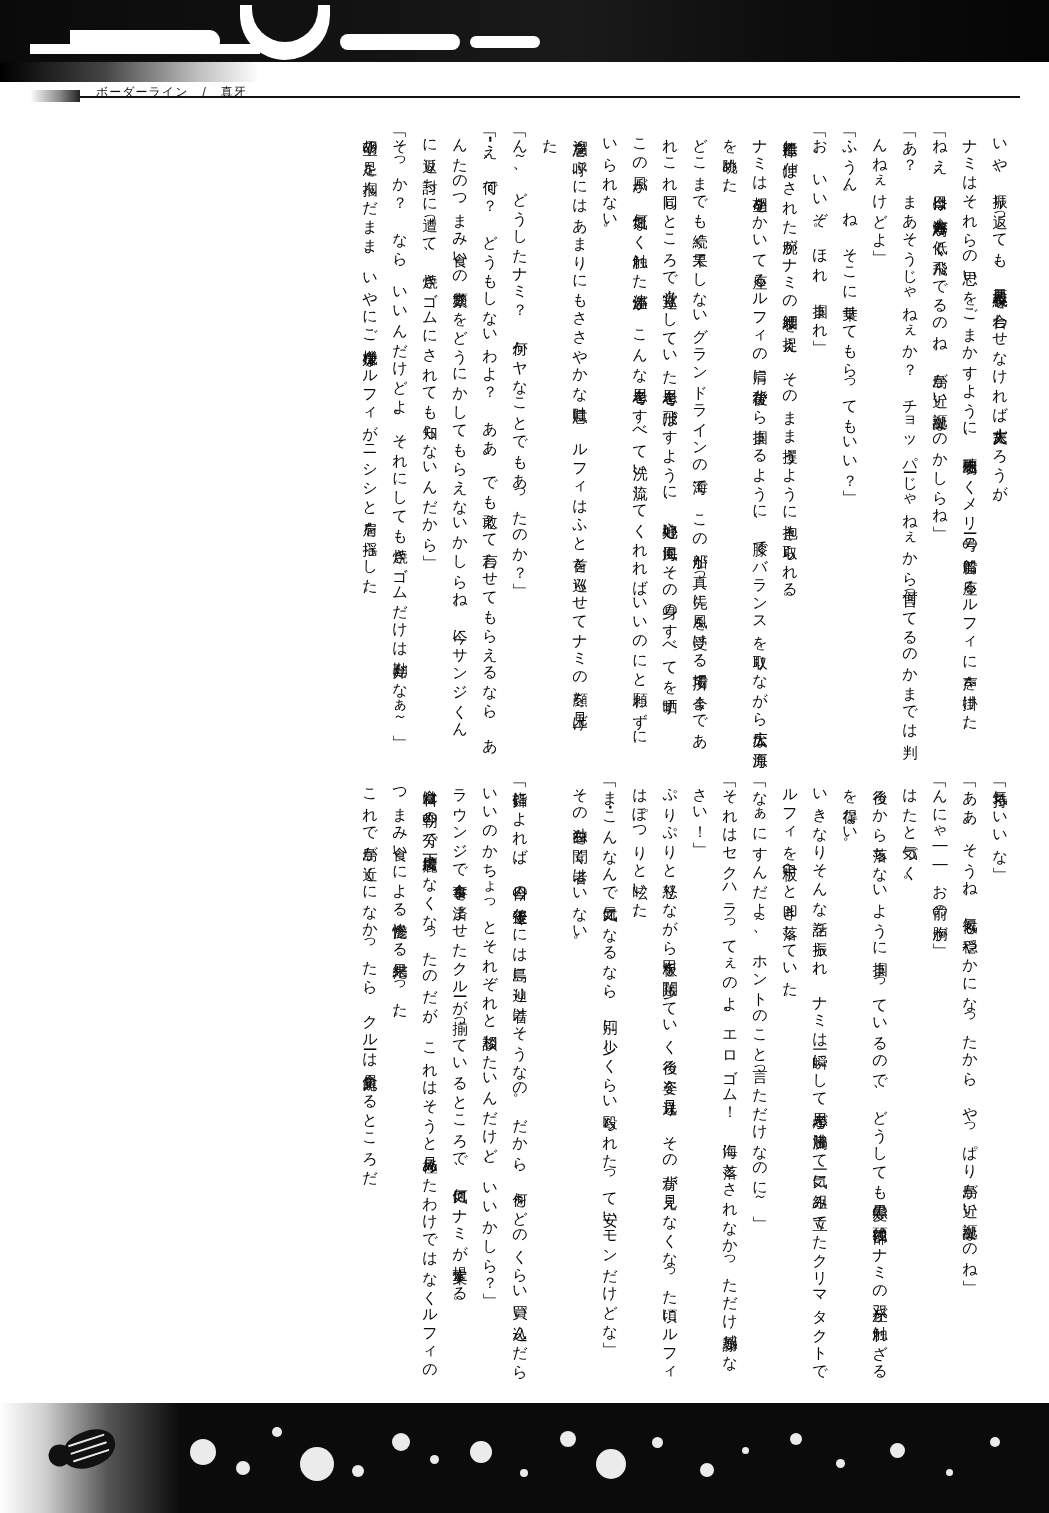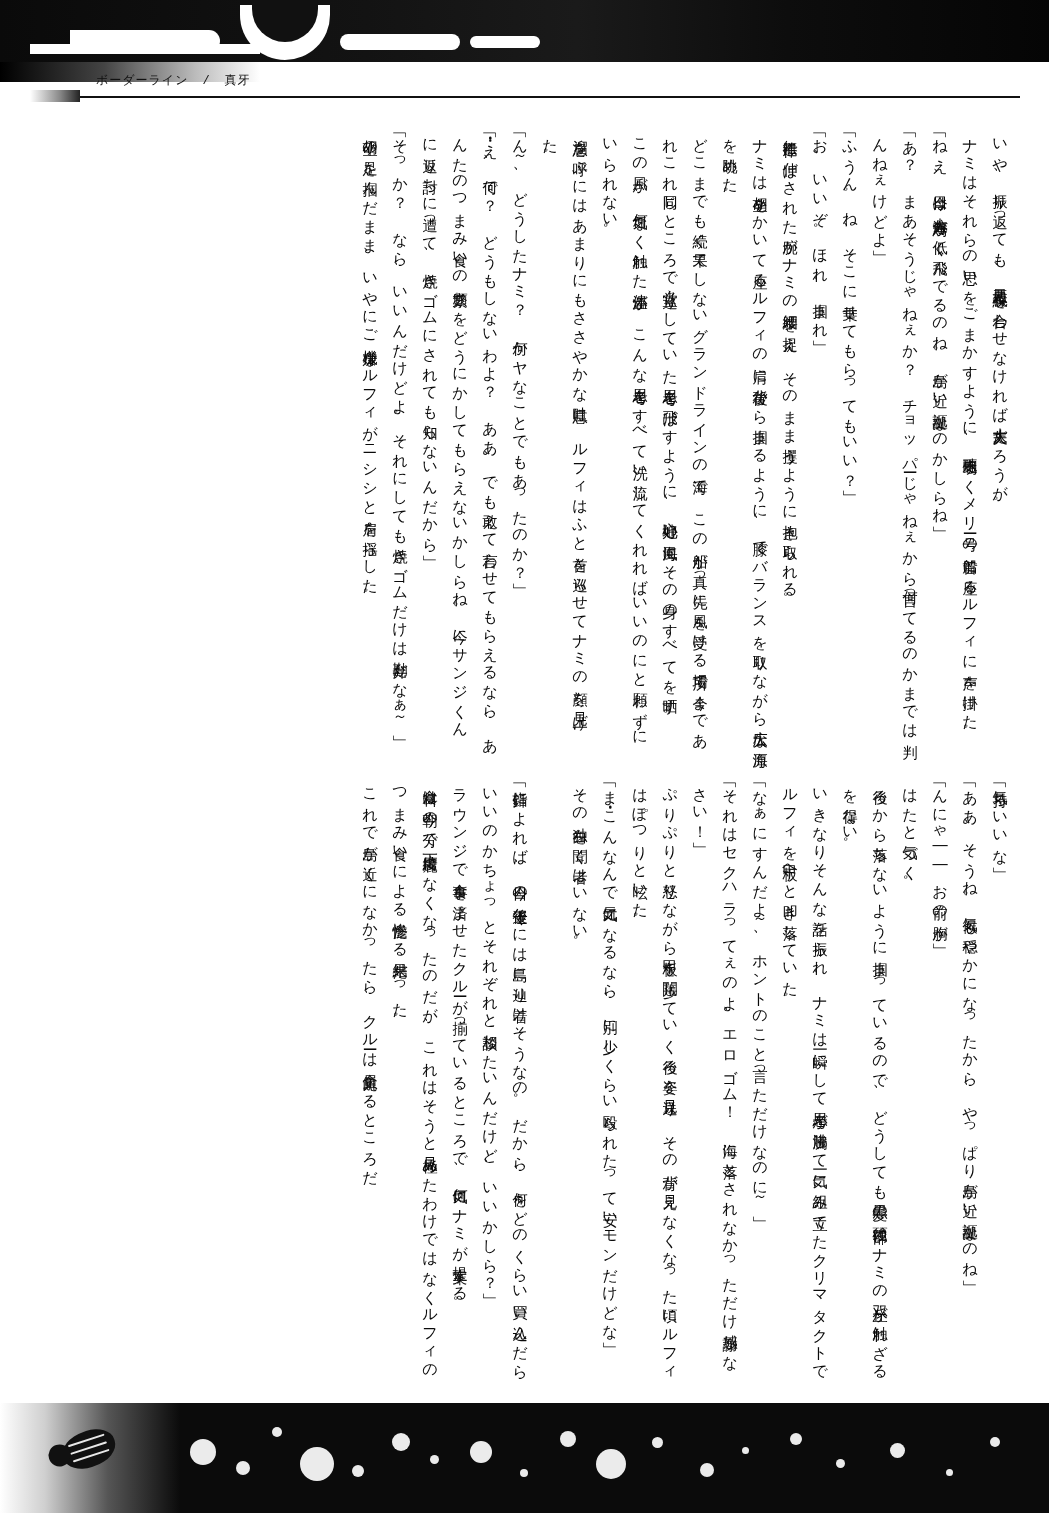--- a/index.html
+++ b/index.html
@@ -59,25 +59,25 @@
     background: #111;
   }
   .header-rule2 {
     position: absolute;
     left: 30px; top: 90px;
     width: 50px; height: 12px;
     background: linear-gradient(to right, #ffffff 0%, #888 60%, #222 100%);
   }
   .header-label {
     position: absolute;
-    left: 96px; top: 72px;
+    left: 96px; top: 84px;
     font-size: 12px;
     letter-spacing: 1px;
     color: #111;
-    font-family: Liberation Mono, monospace;
+    font-family: Liberation Sans, sans-serif;
     white-space: nowrap;
   }
   .header-label .sep { margin: 0 14px; }
 
   
   .bottom-band {
     position: absolute;
     left: 0; bottom: 0;
     width: 1049px; height: 110px;
     background: #0b0b0b;

